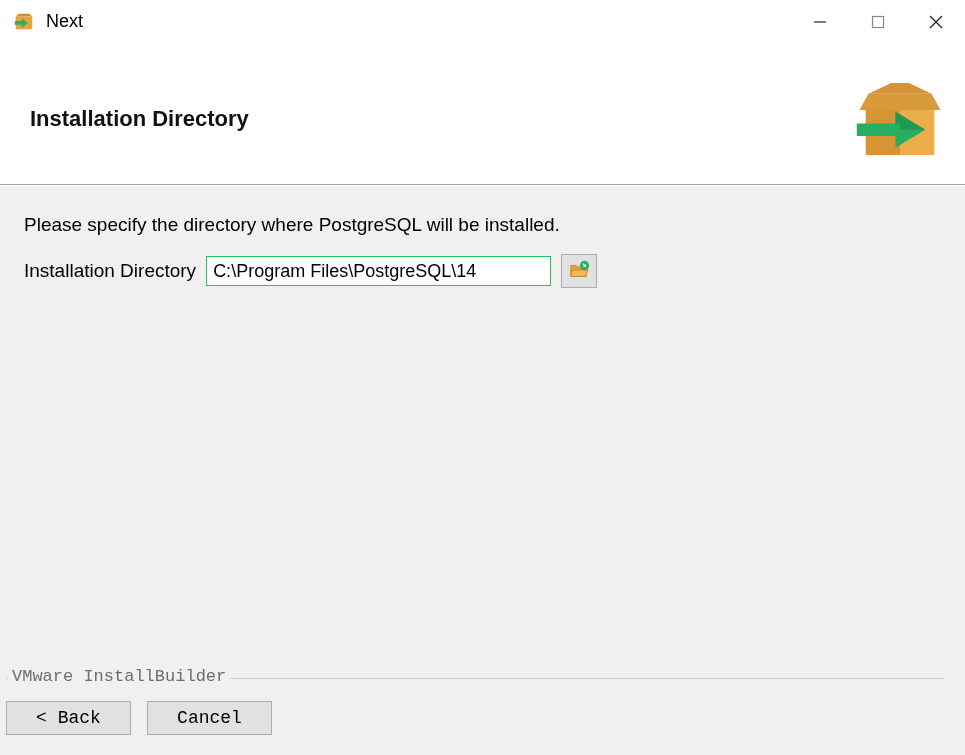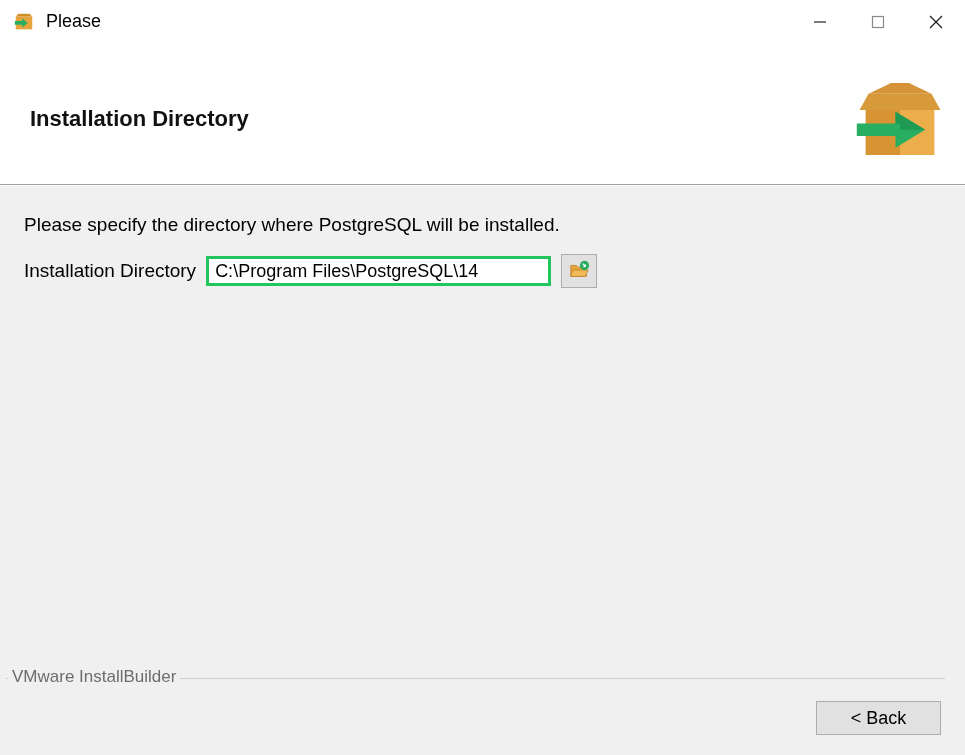--- a/index.html
+++ b/index.html
@@ -88,59 +88,60 @@
       align-items: center;
       gap: 10px;
     }
     .field-label {
       font-size: 19px;
       color: #000;
     }
     .path-input {
       height: 30px;
       width: 345px;
-      border: 3px solid #22c55e;
+      border: 1px solid #22c55e;
       background: #ffffff;
       padding: 0 6px;
       font-size: 18px;
       font-family: inherit;
       color: #000;
     }
     .browse-btn {
       width: 36px;
       height: 34px;
       border: 1px solid #adadad;
       background: #e1e1e1;
       display: flex;
       align-items: center;
       justify-content: center;
       cursor: default;
     }
     
     .footer {
       background: #f0f0f0;
       padding: 0 20px 20px 6px;
+      font-family: Liberation Mono, monospace;
     }
     .footer-group {
       border-top: 1px solid #d0d0d0;
       margin-top: 4px;
       position: relative;
     }
     .footer-group-label {
       position: absolute;
       top: -12px;
       left: 2px;
       background: #f0f0f0;
       padding: 0 4px;
       font-size: 17px;
       color: #6d6d6d;
     }
     .button-row {
       display: flex;
-      justify-content: flex-end;
+      justify-content: flex-start;
       gap: 16px;
       padding-top: 22px;
       padding-right: 4px;
     }
     .wiz-btn {
       min-width: 125px;
       height: 34px;
       border: 1px solid #adadad;
       background: #e1e1e1;
       font-size: 18px;
@@ -153,21 +154,21 @@
 <body>
 
 <div class="titlebar">
   <span class="titlebar-icon">
     <svg viewBox="0 0 24 24" width="22" height="22">
       <rect x="3" y="6" width="18" height="14" fill="#e6a43c"></rect>
       <polygon points="3,6 6,3 18,3 21,6" fill="#d18f2a"></polygon>
       <polygon points="2,11 10,11 10,8 16,13 10,18 10,15 2,15" fill="#27ae60"></polygon>
     </svg>
   </span>
-  <span class="titlebar-title">Please</span>
+  <span class="titlebar-title">Next</span>
   <div class="titlebar-controls">
     <div class="tb-btn">
       <svg width="14" height="14">
           <line x1="1" y1="7" x2="13" y2="7" stroke="#222" stroke-width="1.2"></line>
         </svg>
     </div>
     <div class="tb-btn">
       <svg width="14" height="14">
           <rect x="1.5" y="1.5" width="11" height="11" fill="none" stroke="#888" stroke-width="1.2"></rect>
         </svg>
@@ -213,15 +214,16 @@
       </span>
     </button>
   </div>
 </div>
 
 <div class="footer">
   <div class="footer-group">
     <span class="footer-group-label">VMware InstallBuilder</span>
     <div class="button-row">
       <button class="wiz-btn">&lt; Back</button>
+      <button class="wiz-btn">Cancel</button>
     </div>
   </div>
 </div>
 
 </body></html>

